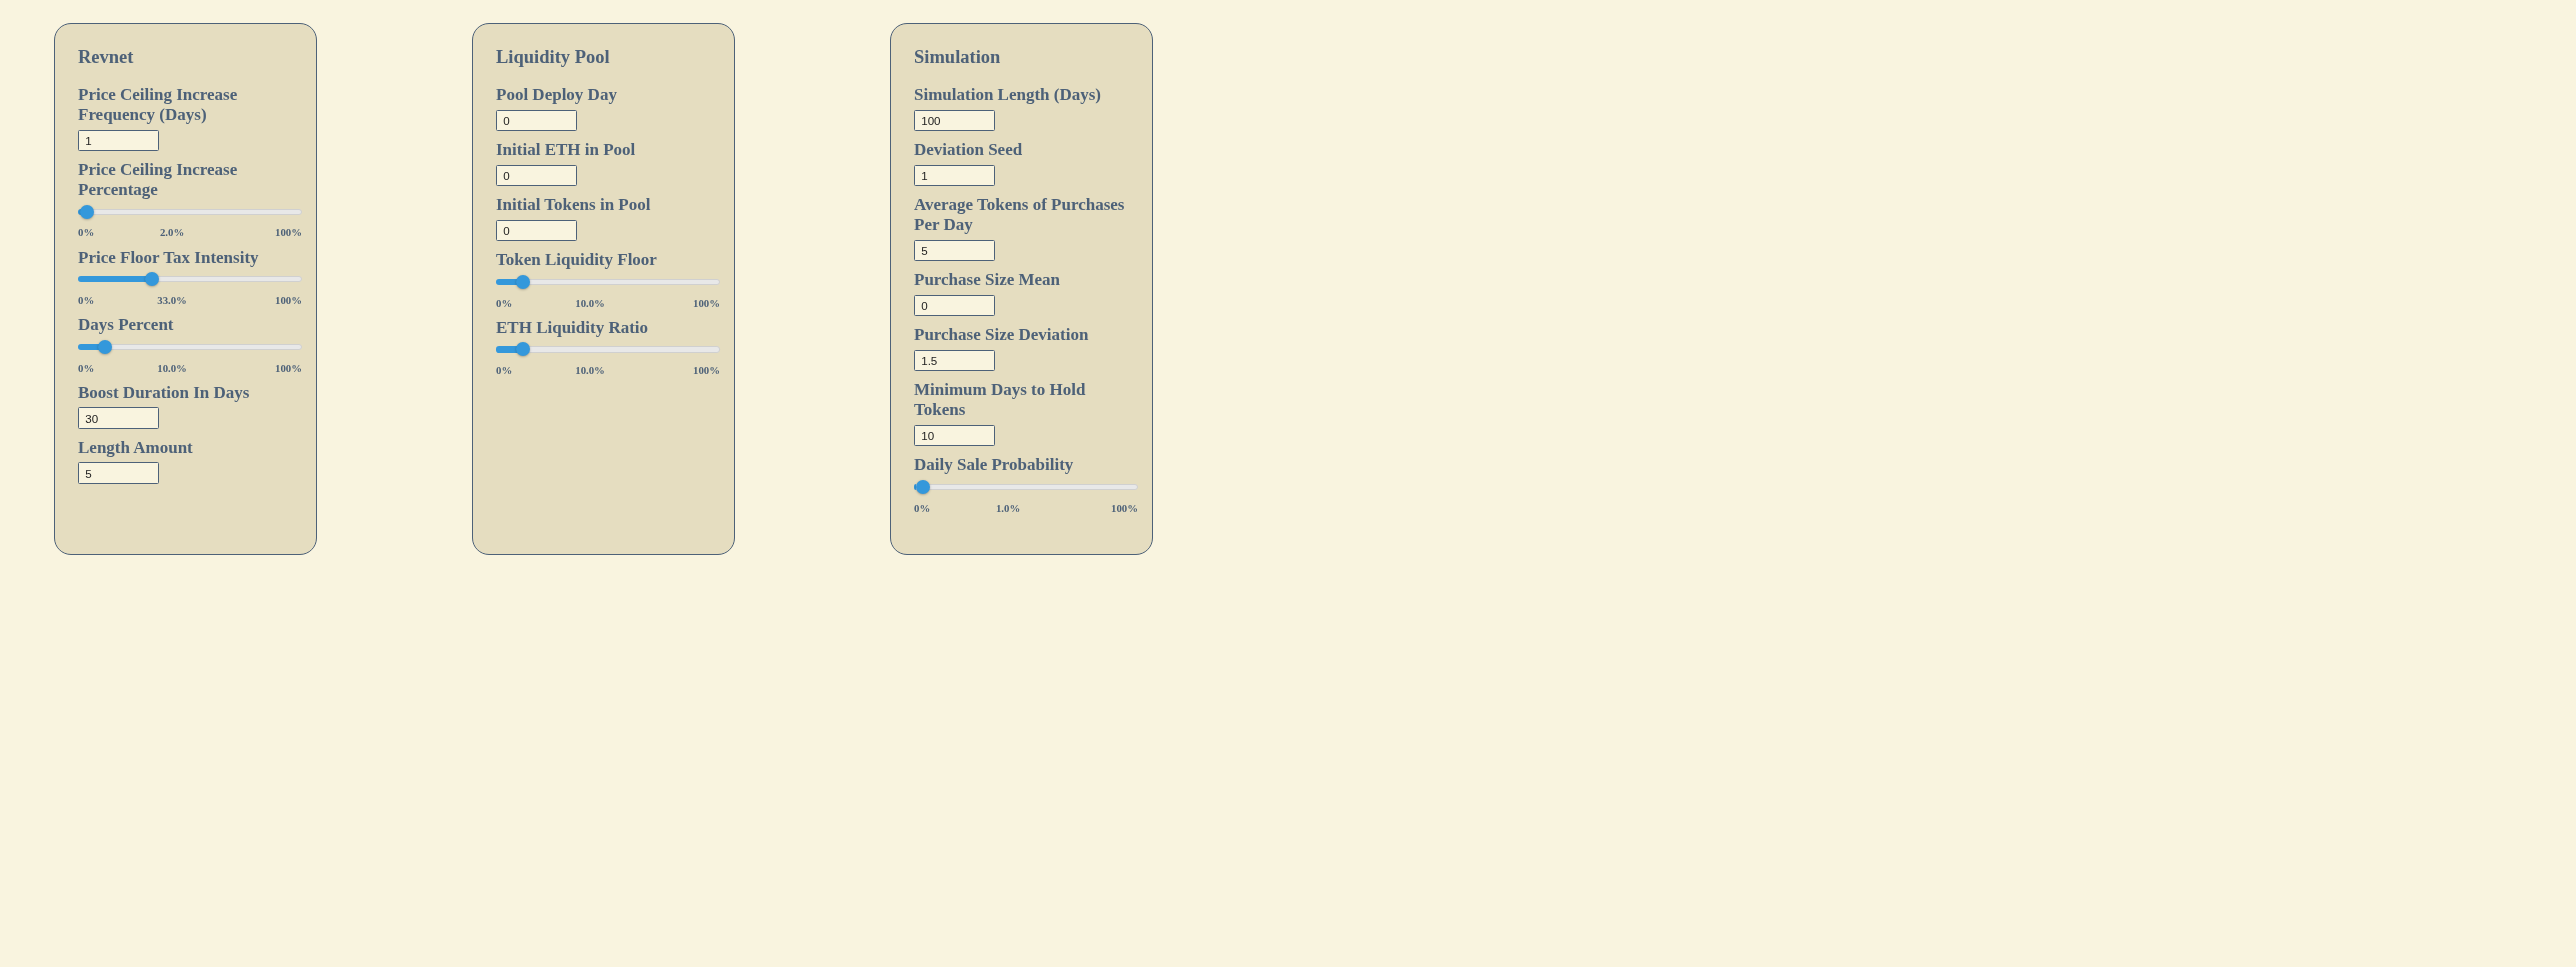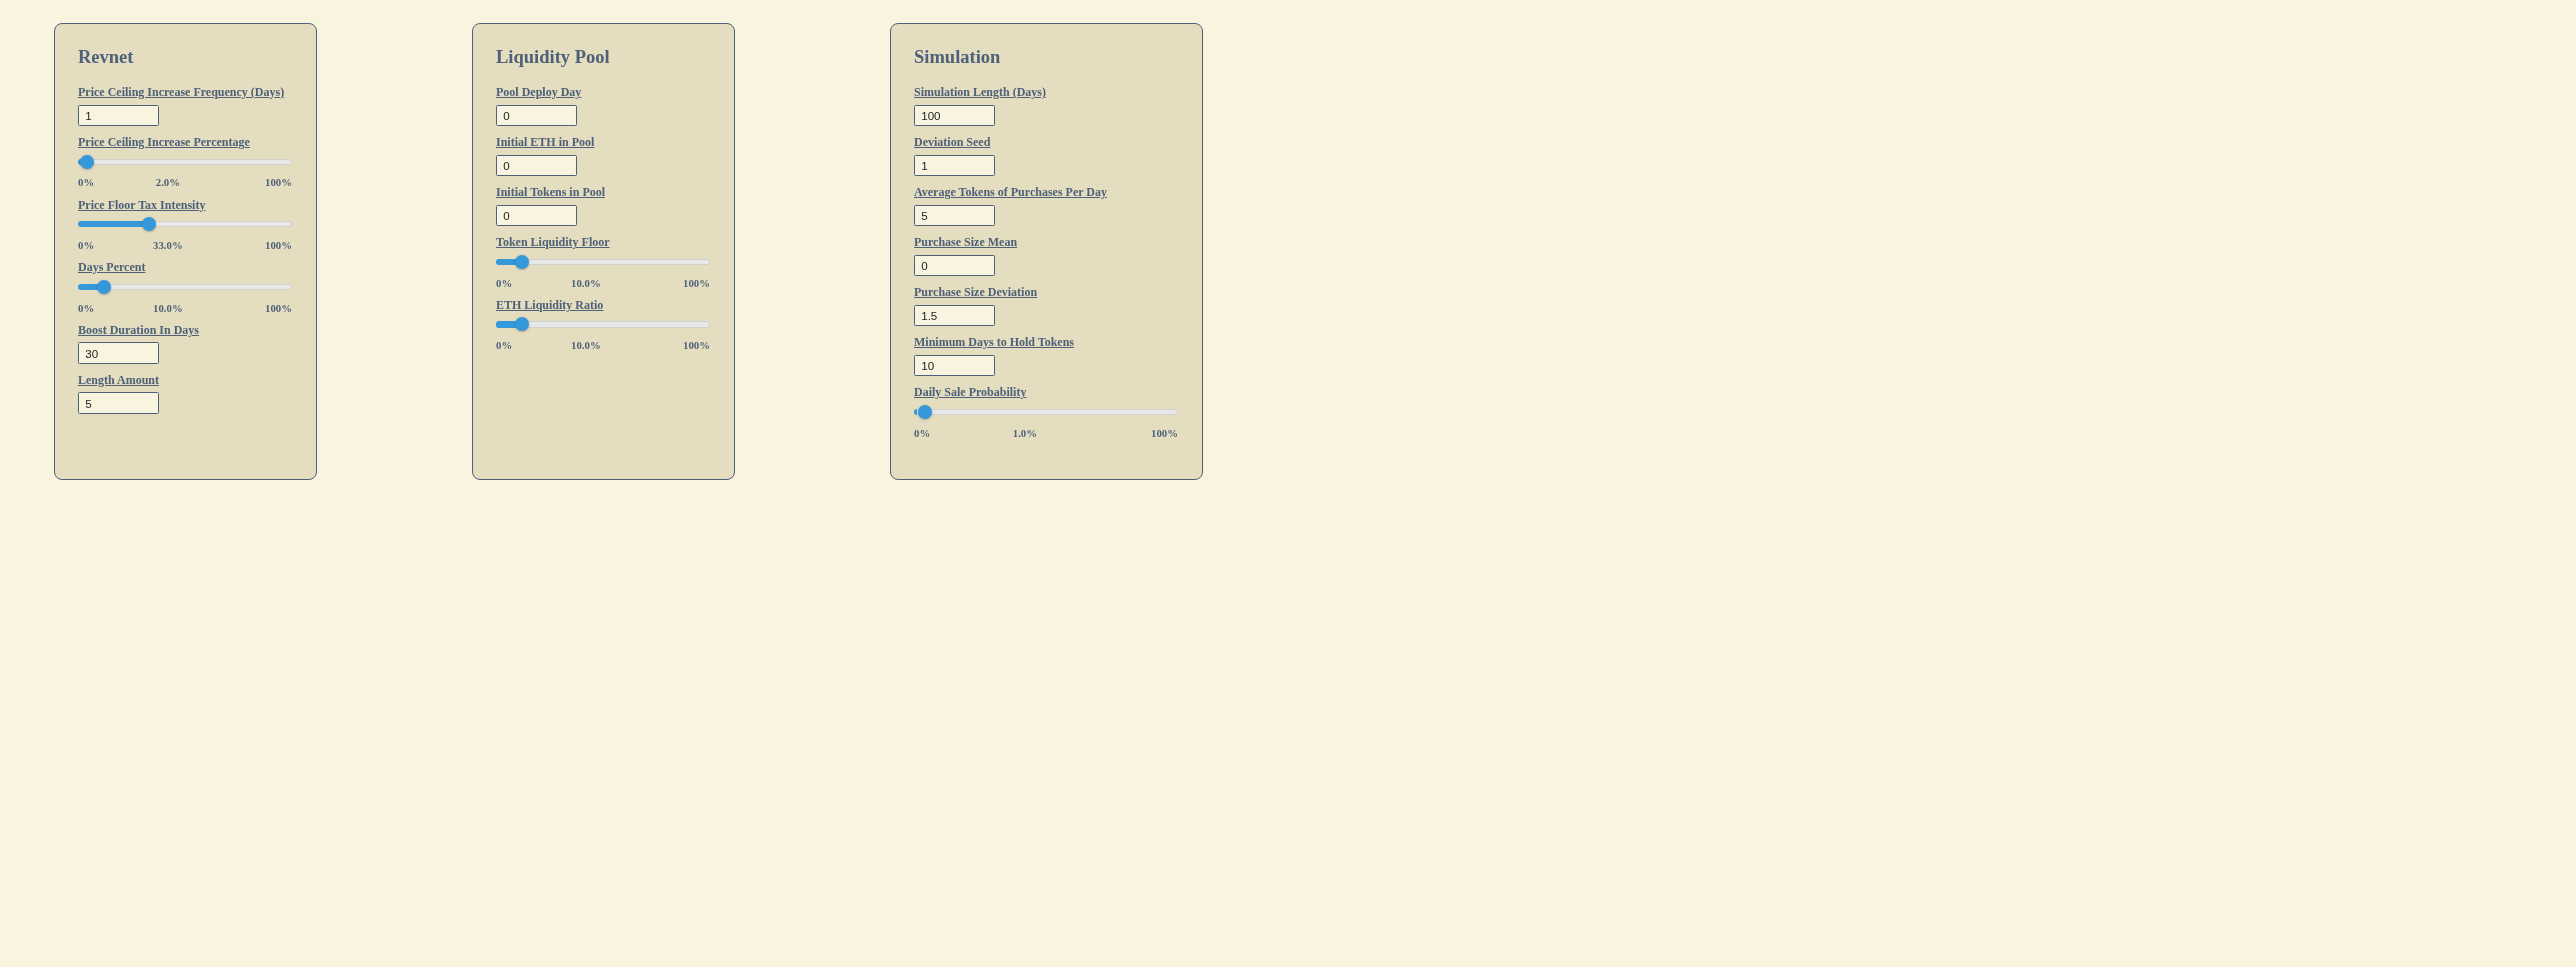--- a/index.html
+++ b/index.html
@@ -11,44 +11,43 @@
       background: #f9f4df;
       font-family: Georgia, 'Times New Roman', serif;
       padding: 23px 54px;
       display: flex;
       gap: 155px;
       justify-content: flex-start;
     }
     .panel {
       background: #e5ddc0;
       border: 1.5px solid #4d6178;
-      border-radius: 8px;
-      padding: 23px 24px 31px 23px;
+      border-radius: 17px;
+      padding: 23px 14px 31px 23px;
       width: 263px;
       min-height: 425px;
     }
     .panel-wide {
-      width: 313px;
+      width: 263px;
     }
     .panel-title {
       color: #4d6178;
       font-size: 18.5px;
       font-weight: bold;
       margin-bottom: 17px;
     }
     .field {
       margin-bottom: 9.3px;
     }
     .field-label {
       color: #4d6178;
-      font-size: 12px;
+      font-size: 17px;
       font-weight: bold;
       margin-bottom: 4.6px;
       display: block;
-      text-decoration: underline;
     }
     .field-input {
       background: #f9f4df;
       border: 1.5px solid #4d6178;
       border-radius: 1.5px;
       padding: 3.1px 6.2px;
       font-size: 11.6px;
       color: #222;
       width: 81px;
       font-family: Arial, sans-serif;

